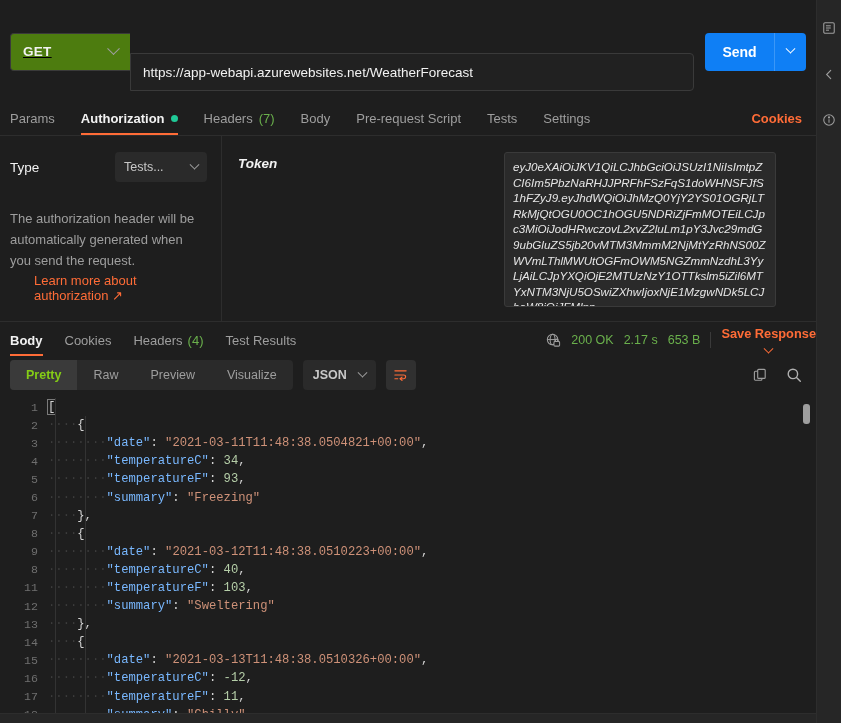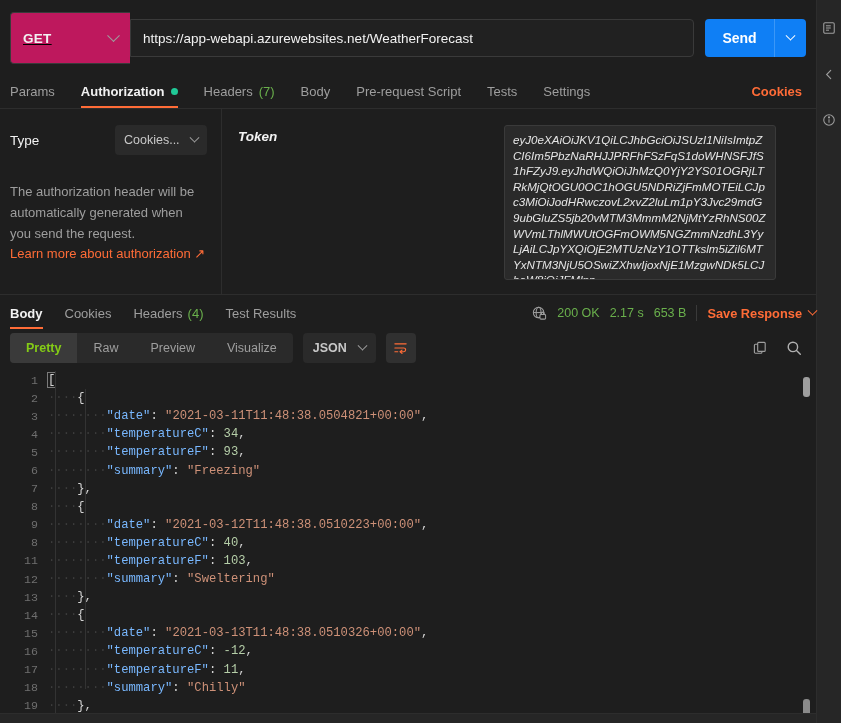--- a/index.html
+++ b/index.html
@@ -8,40 +8,41 @@
     background: #1e1e1e;
     font-family: "Liberation Sans", sans-serif;
     overflow: hidden;
   }
   .app { position: relative; width: 841px; height: 723px; display: flex; }
   .main-col { width: 816px; height: 723px; position: relative; background: #1e1e1e; }
 
   
   .urlbar { display: flex; align-items: center; padding: 12px 10px 10px 10px; gap: 0; }
   .method-box {
-    width: 120px; height: 52px;
-    background: #be185d; border: 1px solid #3a3a3a;
+    width: 120px; height: 38px;
+    background: #4d7c0f; border: 1px solid #3a3a3a;
     border-right: none;
     border-radius: 4px 0 0 4px;
     display: flex; align-items: center; justify-content: space-between;
     padding: 0 12px;
     cursor: pointer;
     text-decoration: underline;
   }
   .method-box .m-label { color: #f2f2f2; font-size: 13.5px; font-weight: bold; letter-spacing: .3px; }
   .chev { width: 9px; height: 9px; border-right: 1.6px solid #9e9e9e; border-bottom: 1.6px solid #9e9e9e; transform: rotate(45deg) translate(-2px,-2px); }
   .chev.sm { width: 7px; height: 7px; }
   .url-input {
     flex: 1; height: 38px;
     background: #212121; border: 1px solid #3a3a3a;
     border-radius: 0 4px 4px 0;
     color: #f2f2f2; font-size: 13.5px;
     padding: 0 12px;
     font-family: "Liberation Sans", sans-serif;
     outline: none;
+    margin-top: 41px;
   }
   .send-group { display: flex; margin-left: 11px; }
   .send-btn {
     background: #0f7ff5; color: #fff;
     border: none; height: 38px; width: 69px;
     font-size: 14px; font-weight: bold;
     border-radius: 4px 0 0 4px; cursor: pointer;
     font-family: "Liberation Sans", sans-serif;
   }
   .send-caret {
@@ -67,40 +68,40 @@
   .auth-left { width: 222px; padding: 16px 14px 0 10px; border-right: 1px solid #2d2d2d; }
   .auth-left-row { display: flex; align-items: center; justify-content: space-between; }
   .type-label { color: #f2f2f2; font-size: 13.5px; font-weight: normal; }
   .type-dd {
     background: #2a2a2a; border-radius: 4px; height: 30px; width: 92px;
     display: flex; align-items: center; justify-content: space-between;
     padding: 0 9px; cursor: pointer;
   }
   .type-dd span { color: #c8c8c8; font-size: 12.5px; }
   .auth-note { color: #9e9e9e; font-size: 13px; line-height: 21px; margin-top: 26px; }
-  .auth-link { color: #ff6c37; font-size: 13px; cursor: pointer; display: inline-block; margin-top: 2px; }
+  .auth-link { color: #ff6c37; font-size: 13px; cursor: pointer; display: inline-block; margin-top: 2px; margin-left: 24px; }
   .auth-right { flex: 1; padding: 16px 14px 0 16px; display: flex; gap: 16px; font-style: italic; }
   .token-label { color: #f2f2f2; font-size: 13.5px; font-weight: bold; width: 250px; padding-top: 4px; }
   .token-box {
     width: 272px; height: 155px;
     background: #2a2a2a; border: 1px solid #3a3a3a; border-radius: 3px;
     color: #e6e6e6; font-size: 11.6px; line-height: 15.6px;
     padding: 6px 8px; overflow: hidden; word-break: break-all;
     font-family: "Liberation Sans", sans-serif;
   }
 
   
   .resp-bar { display: flex; align-items: center; height: 32px; padding: 0 10px; position: relative; margin-top: 2px; }
   .resp-tab { color: #9e9e9e; font-size: 13px; margin-right: 22px; cursor: pointer; height: 32px; display: flex; align-items: center; position: relative; }
   .resp-tab.active { color: #f2f2f2; font-weight: bold; }
   .resp-tab.active::after { content:''; position:absolute; left:0; right:0; bottom:0; height:2px; background:#ff6c37; }
   .resp-meta { position: absolute; right: 0; display: flex; align-items: center; gap: 10px; font-size: 12.5px; }
   .resp-meta .stat { color: #6ab04c; }
   .vdiv { width: 1px; height: 16px; background: #3a3a3a; }
-  .save-resp { color: #ff6c37; font-size: 12.8px; font-weight: bold; cursor: pointer; display: flex; align-items: center; gap: 7px; }
+  .save-resp { color: #ff6c37; font-size: 12.8px; font-weight: bold; cursor: pointer; display: flex; align-items: center; gap: 7px; flex-direction: column; }
   .save-resp .chev { border-color: #ff6c37; }
 
   .fmt-bar { display: flex; align-items: center; padding: 4px 10px 8px 10px; gap: 10px; position: relative; }
   .seg { display: flex; background: #2a2a2a; border-radius: 4px; height: 30px; overflow: hidden; }
   .seg-item { padding: 0 16px; height: 30px; display: flex; align-items: center; color: #9e9e9e; font-size: 12.5px; cursor: pointer; }
   .seg-item.active { background: #3a3a3a; color: #84cc16; font-weight: bold; }
   .json-dd { background: #2a2a2a; border-radius: 4px; height: 30px; display: flex; align-items: center; gap: 12px; padding: 0 10px; cursor: pointer; }
   .json-dd span { color: #c8c8c8; font-size: 12.5px; font-weight: bold; }
   .wrap-btn { background: #303030; border-radius: 4px; height: 30px; width: 30px; display: flex; align-items: center; justify-content: center; cursor: pointer; }
   .fmt-right { position: absolute; right: 14px; display: flex; align-items: center; gap: 18px; }
@@ -176,21 +177,21 @@
       </div>
       <div class="cookies-link">Cookies</div>
     </div>
     <div class="sep-line"></div>
 
     <div class="auth-panel">
       <div class="auth-left">
         <div class="auth-left-row">
           <span class="type-label">Type</span>
           <div class="type-dd">
-            <span>Cookies...</span>
+            <span>Tests...</span>
             <span class="chev sm"></span>
           </div>
         </div>
         <div class="auth-note">The authorization header will be automatically generated when you send the request.</div>
         <span class="auth-link">Learn more about authorization ↗</span>
       </div>
       <div class="auth-right">
         <div class="token-label">Token</div>
         <div class="token-box">eyJ0eXAiOiJKV1QiLCJhbGciOiJSUzI1NiIsImtpZCI6Im5PbzNaRHJJPRFhFSzFqS1doWHNSFJfS1hFZyJ9.eyJhdWQiOiJhMzQ0YjY2YS01OGRjLTRkMjQtOGU0OC1hOGU5NDRiZjFmMOTEiLCJpc3MiOiJodHRwczovL2xvZ2luLm1pY3Jvc29mdG9ubGluZS5jb20vMTM3MmmM2NjMtYzRhNS00ZWVmLThlMWUtOGFmOWM5NGZmmNzdhL3YyLjAiLCJpYXQiOjE2MTUzNzY1OTTkslm5iZil6MTYxNTM3NjU5OSwiZXhwIjoxNjE1MzgwNDk5LCJhaW8iOiJFMlpn</div>
       </div>

